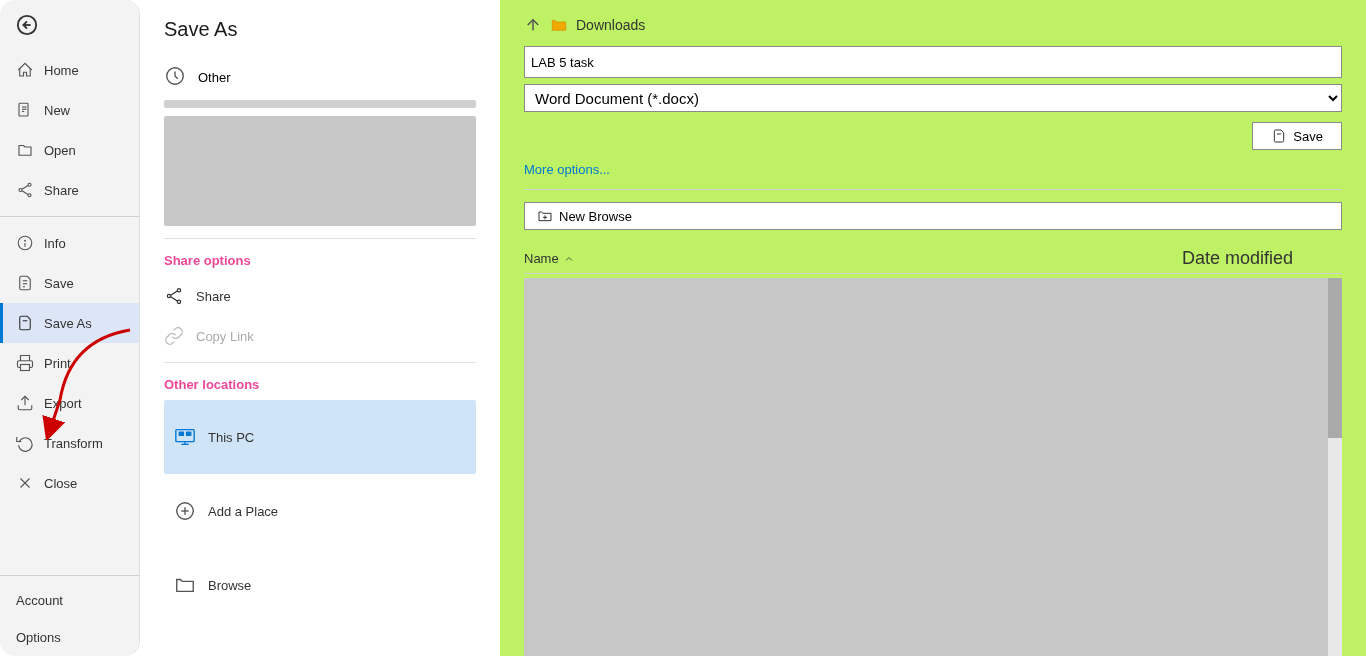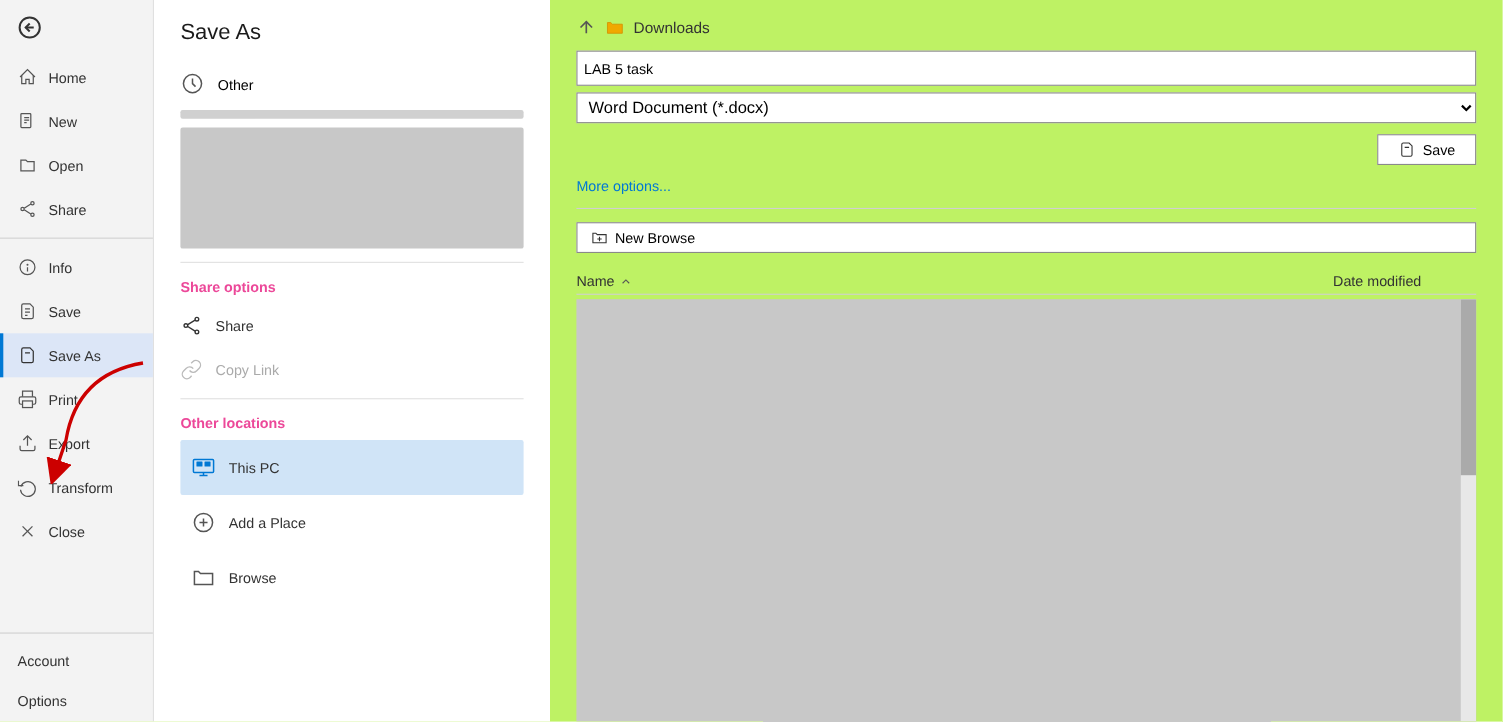--- a/index.html
+++ b/index.html
@@ -7,20 +7,21 @@
 
     
     .sidebar {
       width: 140px;
       background: #f3f3f3;
       border-right: 1px solid #e0e0e0;
       display: flex;
       flex-direction: column;
       height: 100%;
       flex-shrink: 0;
+      border-radius: 15px;
     }
     .sidebar-back {
       display: flex;
       align-items: center;
       padding: 14px 16px;
       cursor: pointer;
     }
     .sidebar-back svg { width: 22px; height: 22px; }
     .sidebar-item {
       display: flex;
@@ -83,21 +84,21 @@
     }
     .divider-line {
       height: 1px;
       background: #e0e0e0;
       margin: 6px 0;
     }
     .location-item {
       display: flex;
       align-items: center;
       gap: 12px;
-      padding: 14px 10px;
+      padding: 26px 10px;
       cursor: pointer;
       border-radius: 2px;
       font-size: 13px;
       color: #333;
     }
     .location-item.selected { background: #d0e4f7; }
     .location-item svg { width: 22px; height: 22px; flex-shrink: 0; }
     .share-item {
       display: flex;
       align-items: center;
@@ -199,23 +200,23 @@
       flex: 1;
       font-size: 13px;
       color: #333;
       display: flex;
       align-items: center;
       gap: 4px;
       cursor: pointer;
     }
     .file-col-date {
       width: 160px;
-      font-size: 13px;
+      font-size: 18px;
       color: #333;
-      text-align: center;
+      text-align: left;
       padding-right: 20px;
     }
     .file-area {
       flex: 1;
       background: #c8c8c8;
       border-radius: 0;
       position: relative;
       overflow: hidden;
     }
     .scrollbar-track {

